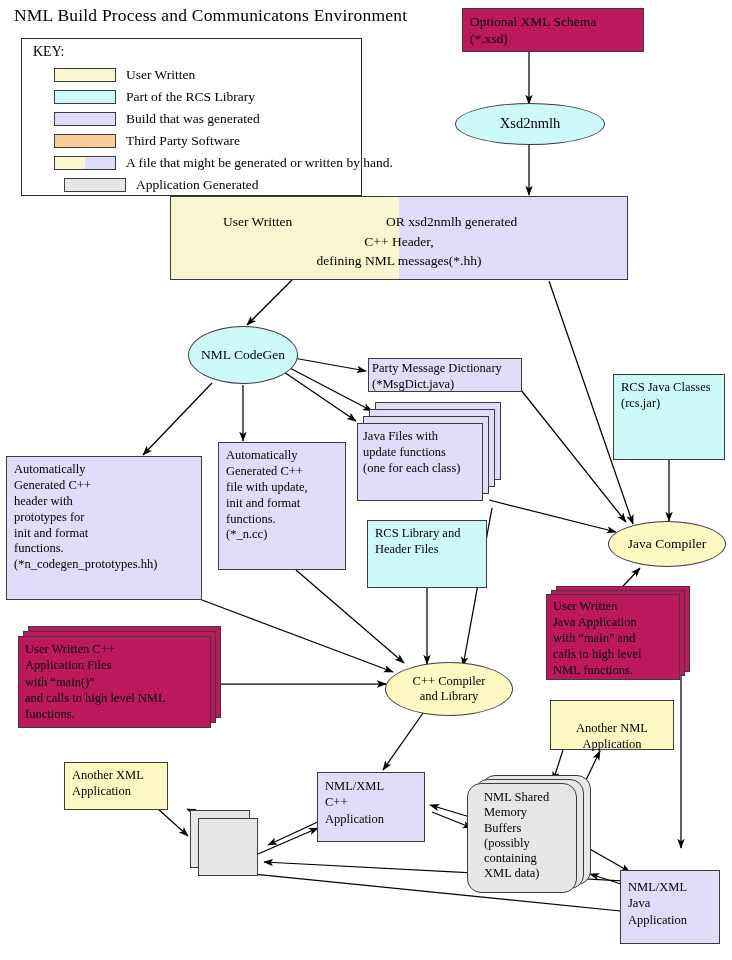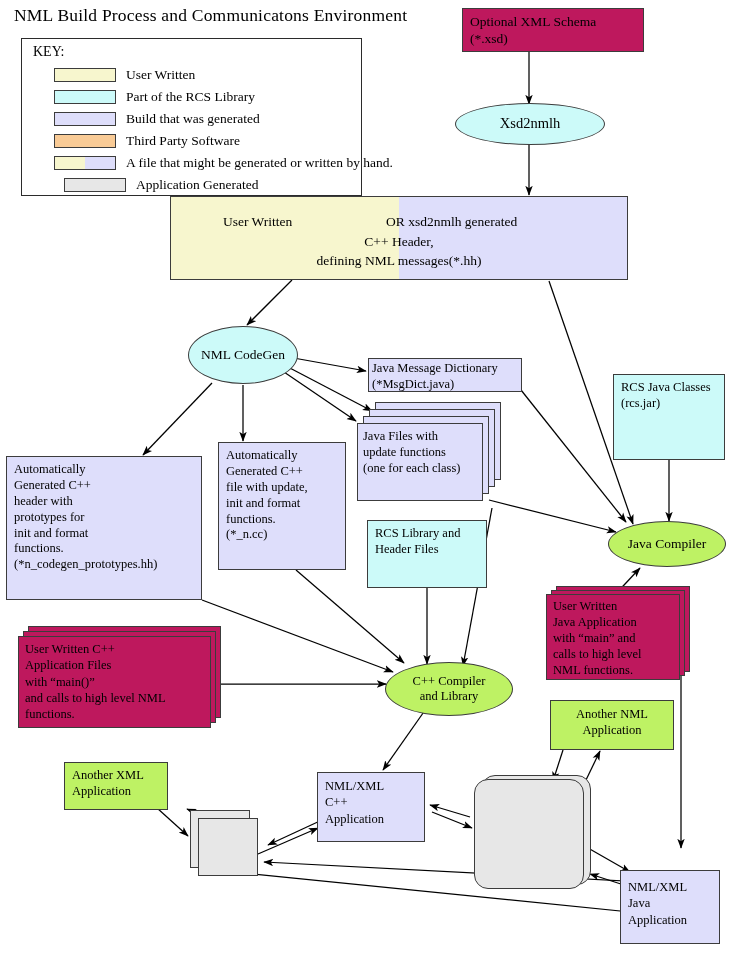--- a/index.html
+++ b/index.html
@@ -32,21 +32,21 @@
     display:flex;
     align-items:flex-start;
     justify-content:flex-start;
     line-height:1.25;
   }
   .rect .txt{padding:5px 7px;display:block;white-space:pre-line;}
   .centered .txt{width:100%;text-align:center;}
   .yellow{background:#be185d;}
   .cyan{background:#ccfaf9;}
   .lav{background:#dedefb;}
-  .orange{background:#bef264;}
+  .orange{background:#fef9c3;}
   .gray{background:#e7e7e7;}
 
   .ellipse{
     border:1.6px solid #3c3c3c;
     border-radius:50%;
     display:flex;align-items:center;justify-content:center;
     text-align:center;
     line-height:1.2;
   }
 
@@ -231,21 +231,21 @@
       <div style="position:absolute;left:0;top:37px;width:100%;text-align:center;font-size:13.5px;">C++ Header,</div>
       <div style="position:absolute;left:0;top:56px;width:100%;text-align:center;font-size:13.5px;">defining NML messages(*.hh)</div>
     </div>
   </div>
 
   <div class="node ellipse cyan t13" style="left:188px;top:326px;width:110px;height:58px;">
     <span>NML CodeGen</span>
   </div>
 
   <div class="node rect lav t12" style="left:368px;top:358px;width:154px;height:34px;">
-    <span class="txt" style="padding:2px 3px;">Java Message Dictionary
+    <span class="txt" style="padding:2px 3px;">Party Message Dictionary
 (*MsgDict.java)</span>
   </div>
 
   <div class="stack" style="left:357px;top:402px;width:144px;height:106px;">
     <div class="sheet lav" style="left:18px;top:0;width:126px;height:78px;"></div>
     <div class="sheet lav" style="left:12px;top:7px;width:126px;height:78px;"></div>
     <div class="sheet lav" style="left:6px;top:14px;width:126px;height:78px;"></div>
     <div class="sheet lav" style="left:0px;top:21px;width:126px;height:78px;">
       <span class="txt t12" style="display:block;padding:4px 5px;white-space:pre-line;line-height:1.28;">Java Files with
 update functions
@@ -309,21 +309,21 @@
 functions.</span>
     </div>
   </div>
 
   <div class="node ellipse orange t12" style="left:385px;top:662px;width:128px;height:54px;">
     <span style="white-space:pre-line;">C++ Compiler
 and Library</span>
   </div>
 
   <div class="node rect orange centered t12" style="left:550px;top:700px;width:124px;height:50px;">
-    <span class="txt" style="padding-top:6px;">Another NML
+    <span class="txt" style="padding-top:20px;">Another NML
 Application</span>
   </div>
 
   <div class="node rect orange t12" style="left:64px;top:762px;width:104px;height:48px;">
     <span class="txt">Another XML
 Application</span>
   </div>
 
   <div class="node rect lav t12" style="left:317px;top:772px;width:108px;height:70px;">
     <span class="txt" style="line-height:1.3;">NML/XML
@@ -332,20 +332,28 @@
   </div>
 
   <div class="stack" style="left:190px;top:810px;width:78px;height:78px;">
     <div class="sheet gray" style="left:0px;top:0;width:60px;height:58px;"></div>
     <div class="sheet gray" style="left:8px;top:8px;width:60px;height:58px;"></div>
   </div>
 
   <div class="stack" style="left:467px;top:775px;width:128px;height:122px;">
     <div class="sheet gray" style="left:14px;top:0;width:110px;height:110px;border-radius:14px;"></div>
     <div class="sheet gray" style="left:7px;top:4px;width:110px;height:110px;border-radius:14px;"></div>
+    <div class="sheet gray" style="left:0px;top:8px;width:110px;height:110px;border-radius:14px;">
+      <span class="txt t12" style="display:block;padding:6px 4px 0 16px;white-space:pre-line;line-height:1.22;">NML Shared
+Memory
+Buffers
+(possibly
+containing
+XML data)</span>
+    </div>
   </div>
 
   <div class="node rect lav t12" style="left:620px;top:870px;width:100px;height:74px;">
     <span class="txt" style="padding-top:8px;line-height:1.3;">NML/XML
 Java
 Application</span>
   </div>
 
 </div>
 

